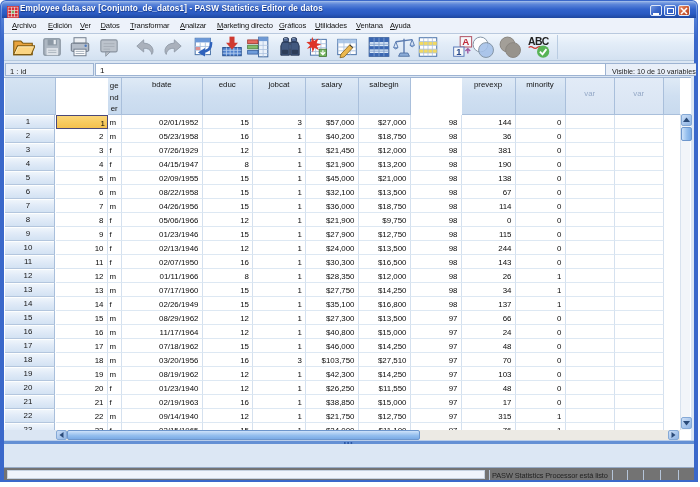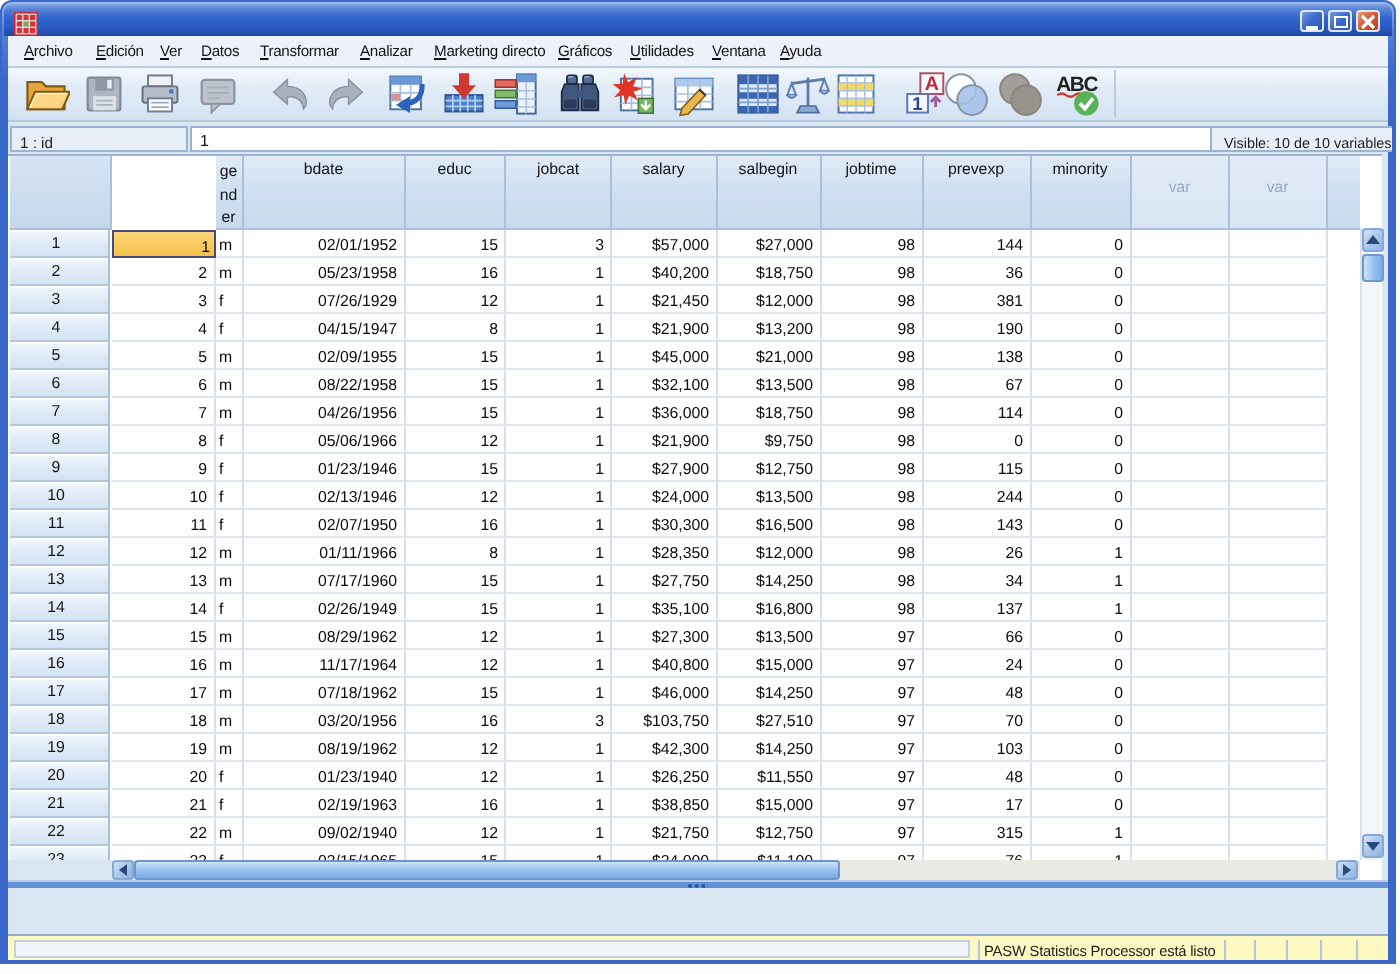--- a/index.html
+++ b/index.html
@@ -79,21 +79,21 @@
 
 #tabzone { position:absolute; left:4px; top:443.5px; width:690px; height:23.5px;
   background:linear-gradient(180deg,#fdfdfe 0%,#eef1f6 40%,#dbe1ea 100%); }
 .tab { position:absolute; height:19px; font-size:7.5px; white-space:nowrap; border-radius:3px 3px 0 0; }
 #tab1 { left:5px; top:0.5px; width:57px; height:22px; background:linear-gradient(180deg,#fcd97e 0%,#f7c64e 55%,#f3bd3e 100%);
   border:1px solid #c49b3c; font-weight:bold; color:#1c1712; text-align:center; padding-top:5px; }
 #tab2 { left:64px; top:1.5px; width:68px; height:18px; background:linear-gradient(180deg,#bbd2ec 0%,#9cbbe0 60%,#8db0da 100%);
   border:1px solid #7fa3cc; color:#1a2433; text-align:center; padding-top:5px; }
 
 #status { position:absolute; left:4px; top:467px; width:690px; height:12.5px;
-  background:#fef9c3; border-top:1px solid #97abc6; font-size:7.5px; color:#222;text-align:center; }
+  background:#737373; border-top:1px solid #97abc6; font-size:7.5px; color:#222;text-align:center; }
 .sdiv { position:absolute; top:1.5px; width:1px; height:10.5px; background:#b6c5d9; }
 
 #botborder { position:absolute; left:0; top:479.5px; width:698px; height:2.5px; background:#3a68ca; }
 
 </style></head><body>
 <div id="win">
 <div id="frame"></div>
     <div id="frame2"></div>
     <div id="inner"></div>
 <div id="titlebar"></div>
@@ -105,20 +105,21 @@
         <rect x="4.7" y="1.4" width="2.6" height="2.6"></rect>
         <rect x="8" y="1.4" width="2.6" height="2.6"></rect>
 <rect x="1.4" y="4.7" width="2.6" height="2.6"></rect>
         <rect x="8" y="4.7" width="2.6" height="2.6"></rect>
 <rect x="1.4" y="8" width="2.6" height="2.6"></rect>
         <rect x="4.7" y="8" width="2.6" height="2.6"></rect>
         <rect x="8" y="8" width="2.6" height="2.6"></rect>
 </g>
 <rect x="4.7" y="4.7" width="2.6" height="2.6" fill="#7aa860"></rect>
 </svg>
+<div id="titletext">Employee data.sav [Conjunto_de_datos1] - PASW Statistics Editor de datos</div>
 <div id="btnmin" class="tbtn" style="left:650px">
       <div class="abs" style="left:2px;top:7px;width:6px;height:2px;background:#fff"></div>
     </div>
 <div id="btnmax" class="tbtn" style="left:664px">
       <div class="abs" style="left:2px;top:2px;width:6.5px;height:6.5px;border:1.5px solid #fff"></div>
     </div>
 <div id="btnclose" class="tbtn" style="left:678px">
       <svg width="10" height="10" style="position:absolute;left:0px;top:0px">
         <path d="M2 2 L8 8 M8 2 L2 8" stroke="#fff" stroke-width="1.6"></path>
       </svg>
@@ -264,21 +265,20 @@
       <div id="visbox">Visible: 10 de 10 variables</div>
     </div>
 <div id="grid">
 <div class="hc" style="left:1px;width:51px;background:linear-gradient(180deg,#d6e4f3,#c3d7ec)"></div>
 <div class="hc gn" style="left:103.5px;width:14.5px">ge<br>nd<br>er</div>
 <div class="hc" style="left:198.5px;width:50.5px">educ</div>
 <div class="hc" style="left:118px;width:80.5px">bdate</div>
 <div class="hc" style="left:249px;width:53px">jobcat</div>
 <div class="hc" style="left:354.5px;width:52px">salbegin</div>
 <div class="hc" style="left:302px;width:52.5px">salary</div>
-<div class="hc" style="left:406.5px;width:51px">jobtime</div>
 <div class="hc" style="left:457.5px;width:54px">prevexp</div>
 <div class="hc" style="left:511.5px;width:50px">minority</div>
 <div class="hc varh" style="left:561.5px;width:49.5px">var</div>
 <div class="hc varh" style="left:611px;width:48.5px">var</div>
 <div class="hc" style="left:659.5px;width:16.5px;border-right:none"></div>
 <div class="rh" style="top:37.40px;height:14.02px;line-height:14.02px">1</div>
 <div id="selcell" style="left:52px;top:37.40px;width:52.0px;height:14.52px;line-height:12.02px">1</div>
 <div class="dc txt" style="left:103.5px;top:37.40px;width:14.5px;height:14.02px">m</div>
 <div class="dc num" style="left:118px;top:37.40px;width:80.5px;height:14.02px">02/01/1952</div>
 <div class="dc num" style="left:198.5px;top:37.40px;width:50.5px;height:14.02px">15</div>
@@ -546,21 +546,21 @@
 <div class="dc num" style="left:302px;top:317.80px;width:52.5px;height:14.02px">$38,850</div>
 <div class="dc num" style="left:354.5px;top:317.80px;width:52px;height:14.02px">$15,000</div>
 <div class="dc num" style="left:406.5px;top:317.80px;width:51px;height:14.02px">97</div>
 <div class="dc num" style="left:457.5px;top:317.80px;width:54px;height:14.02px">17</div>
 <div class="dc num" style="left:511.5px;top:317.80px;width:50px;height:14.02px">0</div>
 <div class="dc num" style="left:561.5px;top:317.80px;width:49.5px;height:14.02px"></div>
 <div class="dc num" style="left:611px;top:317.80px;width:48.5px;height:14.02px"></div>
 <div class="rh" style="top:331.82px;height:14.02px;line-height:14.02px">22</div>
 <div class="dc num" style="left:52px;top:331.82px;width:51.5px;height:14.02px">22</div>
 <div class="dc txt" style="left:103.5px;top:331.82px;width:14.5px;height:14.02px">m</div>
-<div class="dc num" style="left:118px;top:331.82px;width:80.5px;height:14.02px">09/02/1940</div>
+<div class="dc num" style="left:118px;top:331.82px;width:80.5px;height:14.02px">09/14/1940</div>
 <div class="dc num" style="left:198.5px;top:331.82px;width:50.5px;height:14.02px">12</div>
 <div class="dc num" style="left:249px;top:331.82px;width:53px;height:14.02px">1</div>
 <div class="dc num" style="left:302px;top:331.82px;width:52.5px;height:14.02px">$21,750</div>
 <div class="dc num" style="left:354.5px;top:331.82px;width:52px;height:14.02px">$12,750</div>
 <div class="dc num" style="left:406.5px;top:331.82px;width:51px;height:14.02px">97</div>
 <div class="dc num" style="left:457.5px;top:331.82px;width:54px;height:14.02px">315</div>
 <div class="dc num" style="left:511.5px;top:331.82px;width:50px;height:14.02px">1</div>
 <div class="dc num" style="left:561.5px;top:331.82px;width:49.5px;height:14.02px"></div>
 <div class="dc num" style="left:611px;top:331.82px;width:48.5px;height:14.02px"></div>
 <div class="rh" style="top:345.84px;height:14.02px;line-height:14.02px">23</div>

